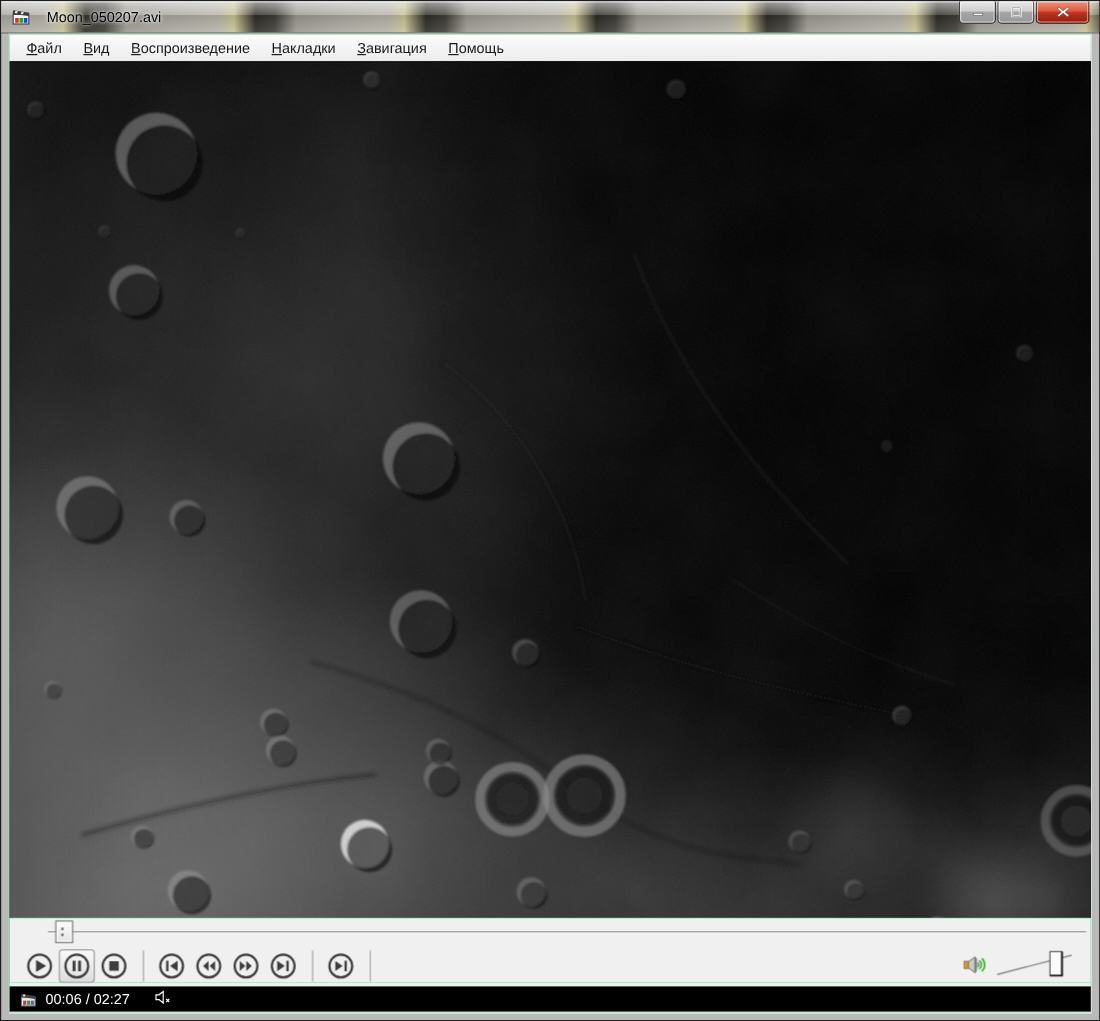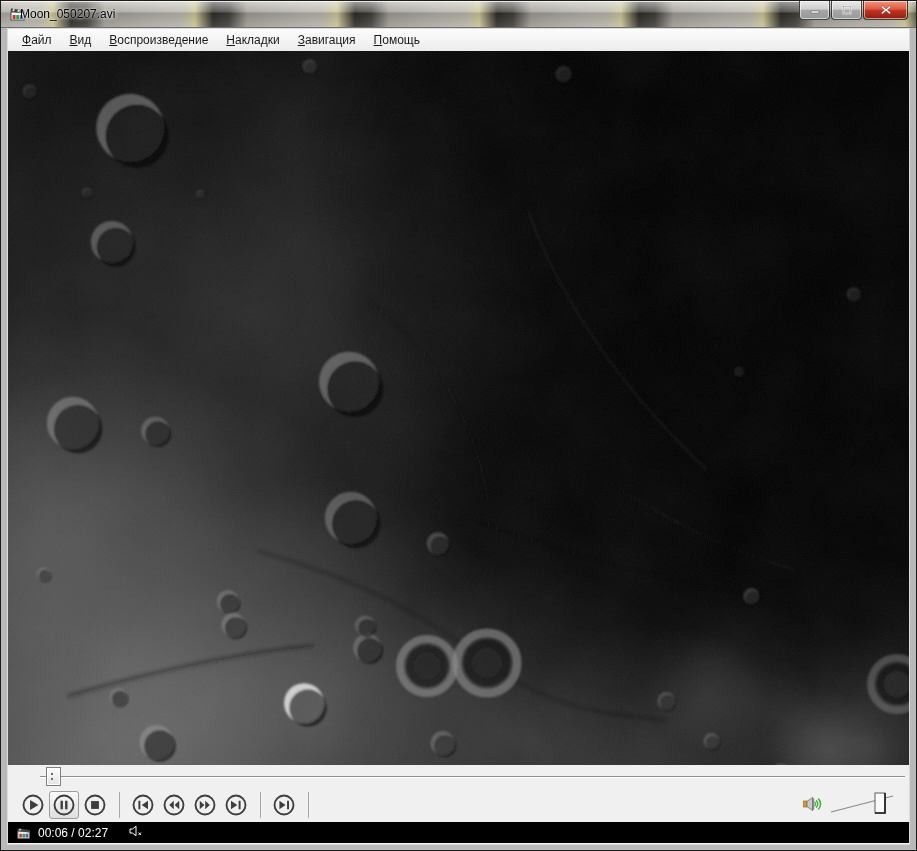--- a/index.html
+++ b/index.html
@@ -7,21 +7,21 @@
   .window{position:relative;width:917px;height:851px;background:#b9b9b9;border:1px solid #1c1c1c;overflow:hidden;}
 
   
   .titlebar{position:absolute;top:0;left:0;right:0;height:27px;
     background:
       linear-gradient(180deg, rgba(255,255,255,.55) 0px, rgba(255,255,255,.18) 11px, rgba(0,0,0,.10) 12px, rgba(255,255,255,.10) 26px),
       repeating-linear-gradient(90deg,#aaa8a0 0px,#b6b3a8 38px,#c9c294 52px,#2e2c27 70px,#403e38 86px,#9b9890 104px,#aaa8a0 142px);
     border-bottom:1px solid #6f6f6f;}
   .titlebar::before{content:"";position:absolute;left:0;top:0;right:0;height:1px;background:rgba(255,255,255,.75);}
   .title-icon{position:absolute;left:9px;top:5px;}
-  .window-title{position:absolute;left:19px;top:6px;font-size:12px;color:#000;text-shadow:0 0 4px rgba(255,255,255,.95),0 0 2px rgba(255,255,255,.9);}
+  .window-title{position:absolute;left:38px;top:6px;font-size:12px;color:#000;text-shadow:0 0 4px rgba(255,255,255,.95),0 0 2px rgba(255,255,255,.9);}
   .winbtns{position:absolute;top:0;right:8px;display:flex;}
   .wbtn{height:19px;border:1px solid rgba(40,40,40,.85);border-top:none;border-radius:0 0 4px 4px;
     box-shadow:inset 0 0 0 1px rgba(255,255,255,.55);display:flex;align-items:center;justify-content:center;margin-left:1px;}
   .wbtn.gray{width:31px;background:linear-gradient(180deg,#e9e9e9 0%,#cfcfcf 45%,#a6a6a6 52%,#989898 100%);}
   .wbtn.red{width:45px;background:linear-gradient(180deg,#f0967c 0%,#df5a42 45%,#bf3523 52%,#8c1d10 100%);}
 
   
   .client{position:absolute;top:27px;left:6px;right:6px;bottom:5px;border:1px solid #dadada;background:#22c55e;display:flex;flex-direction:column;}
 
   .menubar{height:22px;background:linear-gradient(180deg,#fcfcfc,#ececec);display:flex;align-items:center;padding-left:5px;flex:0 0 auto;}

